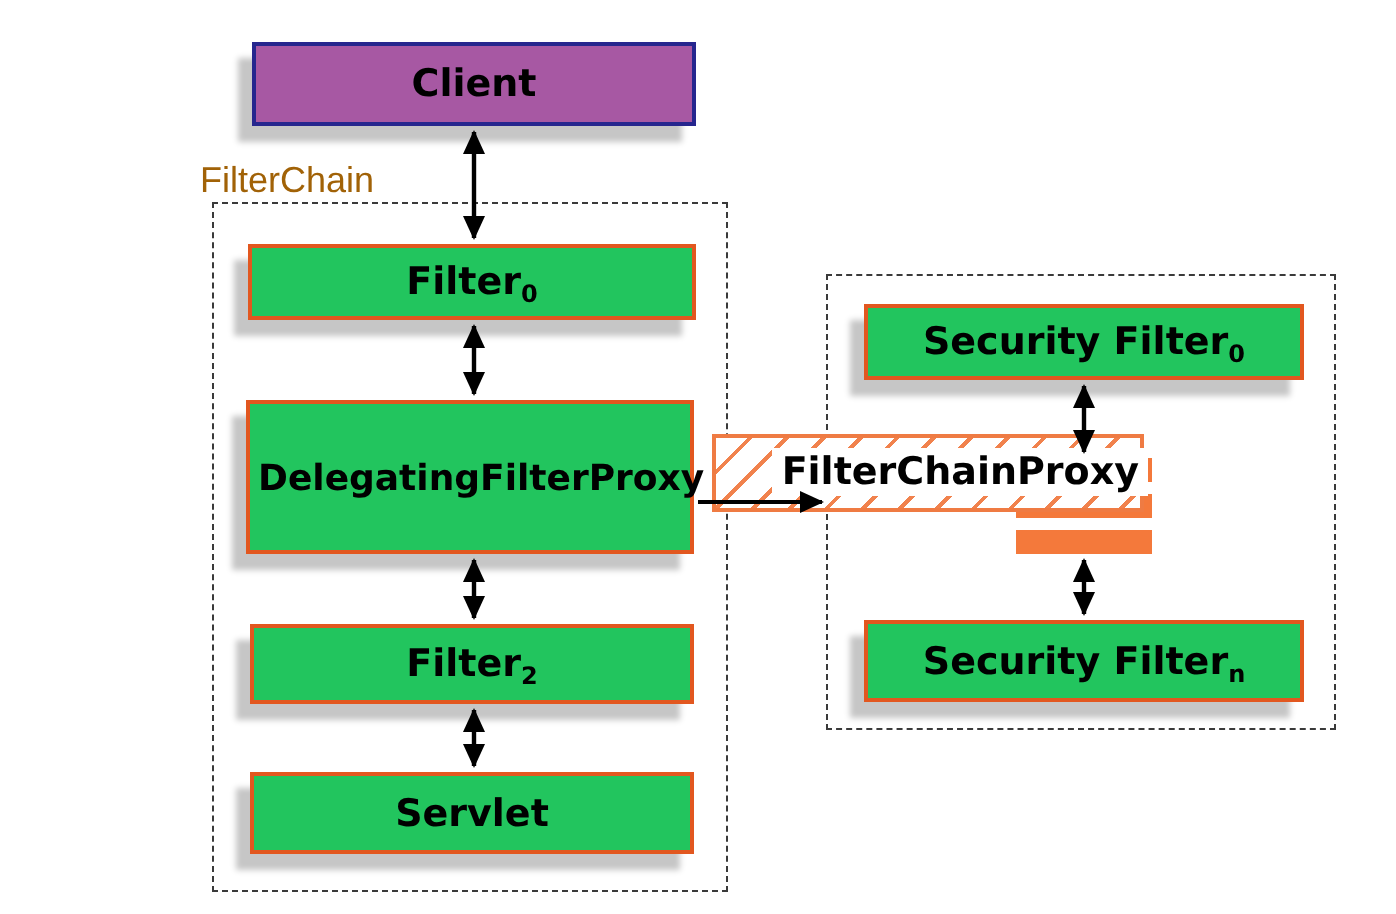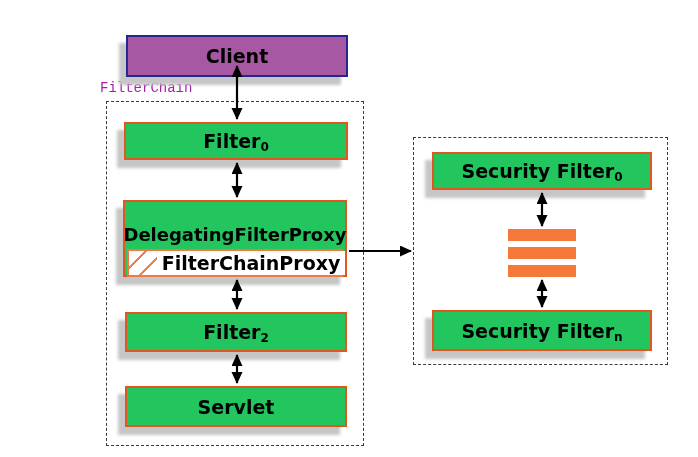--- a/index.html
+++ b/index.html
@@ -11,24 +11,24 @@
     overflow:hidden;
   }
   
   .dash-box{
     position:absolute;
     border:1px dashed #3a3a3a;
     background:transparent;
   }
   .group-title{
     position:absolute;
-    font-family:Liberation Mono, monospace;
-    font-size:14px;
+    font-family:Liberation Sans, sans-serif;
+    font-size:18px;
     font-weight:500;
-    color:#a21caf;
+    color:#a16207;
     white-space:nowrap;
   }
   
   .node{
     position:absolute;
     display:flex;
     align-items:center;
     justify-content:center;
     box-sizing:border-box;
     background:#22c55e;
@@ -45,23 +45,23 @@
     border:2px solid #26268e;
   }
   .sub{
     font-size:12px;
     position:relative;
     top:6px;
     font-weight:bold;
   }
   
   .node.dfp{
-    flex-direction:column;
+    flex-direction:row;
     justify-content:flex-start;
-    padding:17px;
+    padding:4px;
   }
   .dfp-title{
     height:30px;
     line-height:31px;
     font-size:18px;
     font-weight:bold;
     white-space:nowrap;
   }
   .hatch-box{
     box-sizing:border-box;
@@ -105,21 +105,21 @@
 </head>
 <body>
 
 <div class="canvas">
 
   <div class="group-title" style="left:100px;top:80px;">FilterChain</div>
   <div class="dash-box" style="left:106px;top:101px;width:256px;height:343px;"></div>
 
   <div class="dash-box" style="left:413px;top:137px;width:253px;height:226px;"></div>
 
-  <div class="node purple" style="left:126px;top:35px;width:222px;height:42px;">
+  <div class="node purple" style="left:126px;top:21px;width:222px;height:42px;">
     <span>Client</span>
   </div>
 
   <div class="node" style="left:124px;top:122px;width:224px;height:38px;">
     <span>Filter</span>
       <span class="sub">0</span>
   </div>
 
   <div class="node dfp" style="left:123px;top:200px;width:224px;height:77px;">
     <div class="dfp-title">DelegatingFilterProxy</div>

